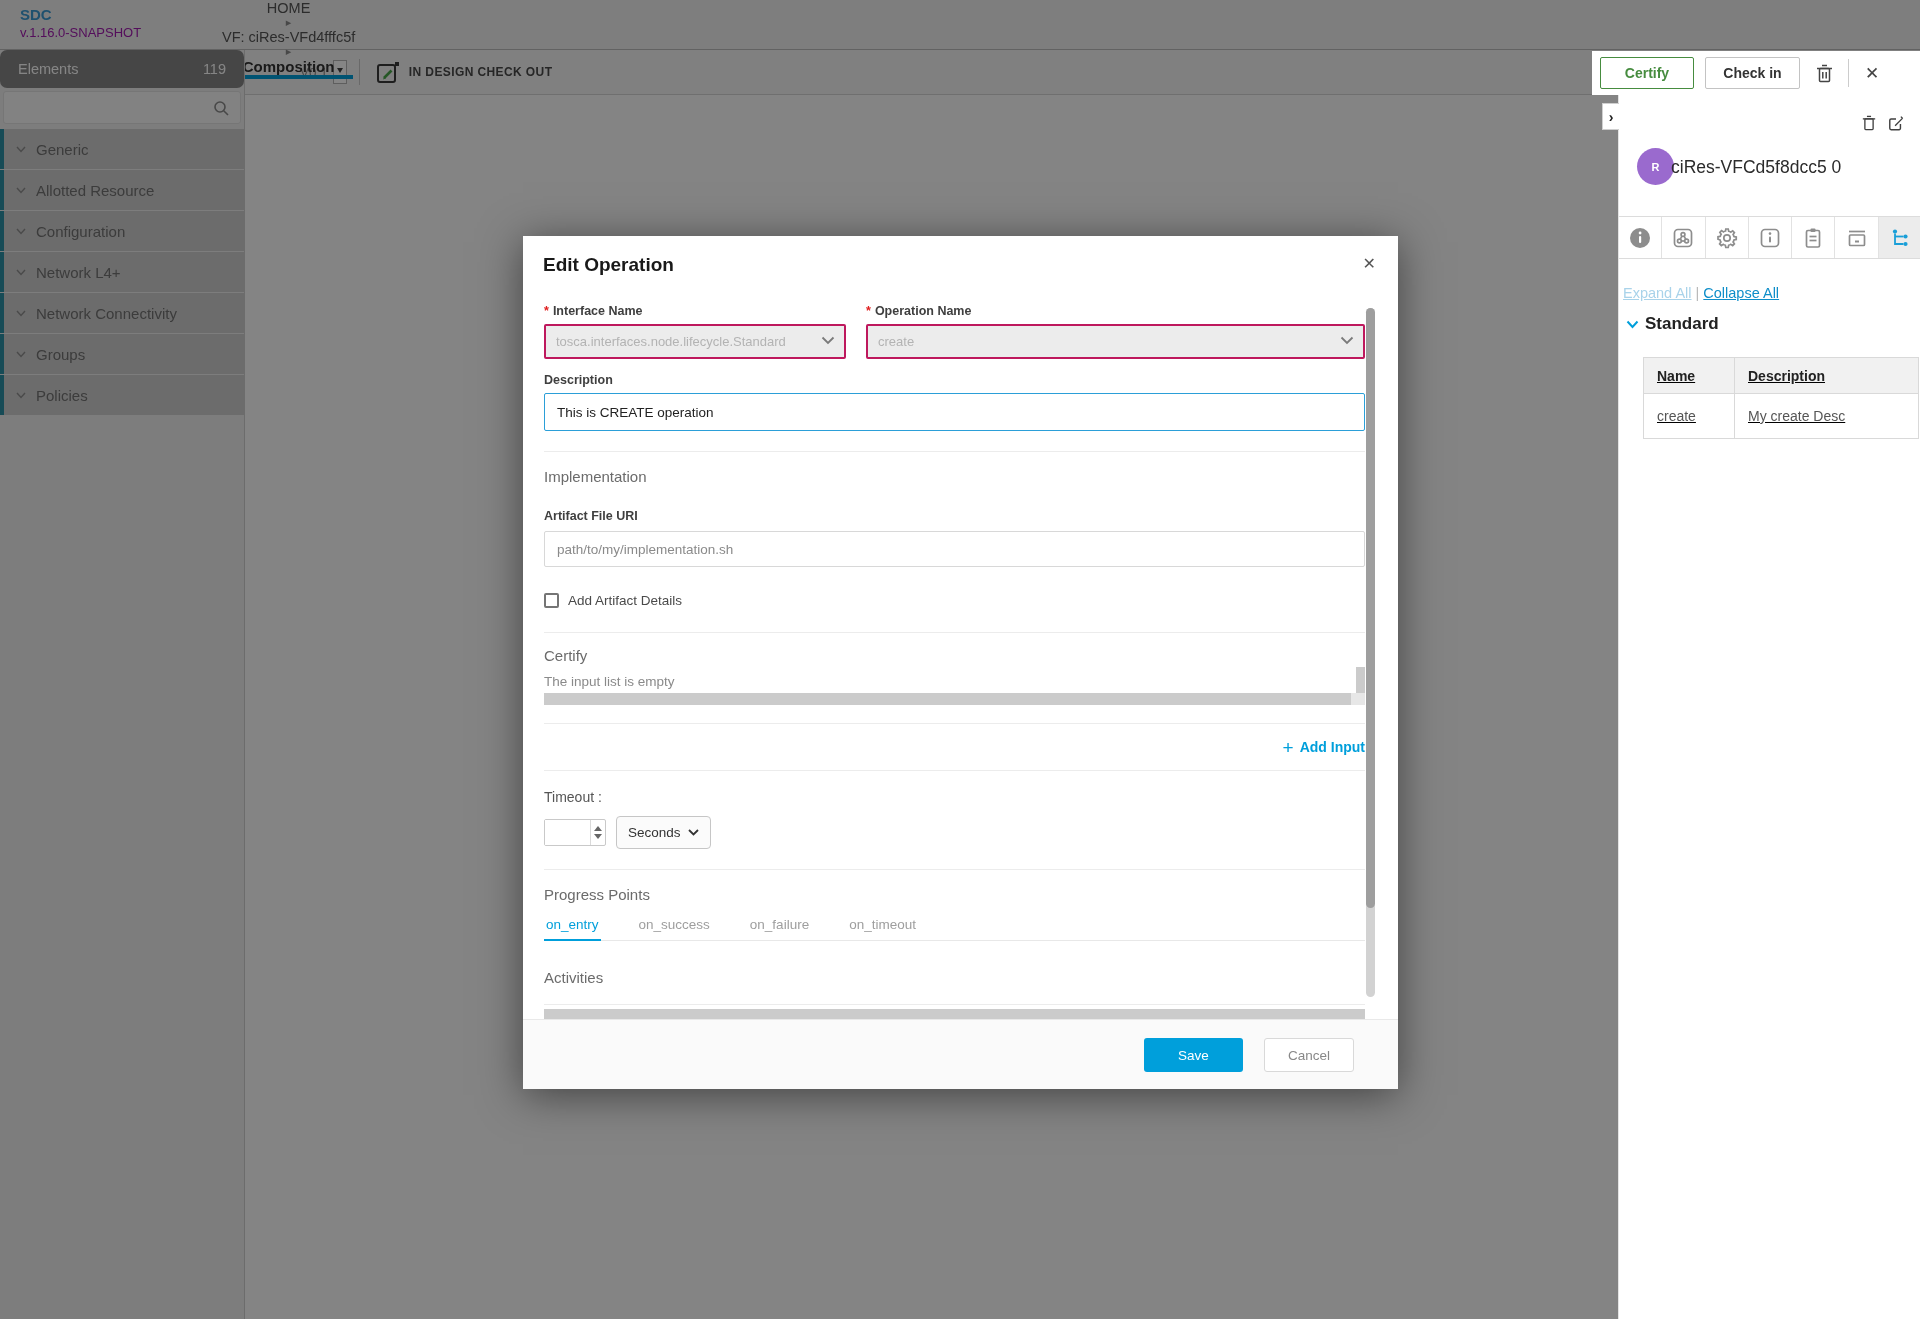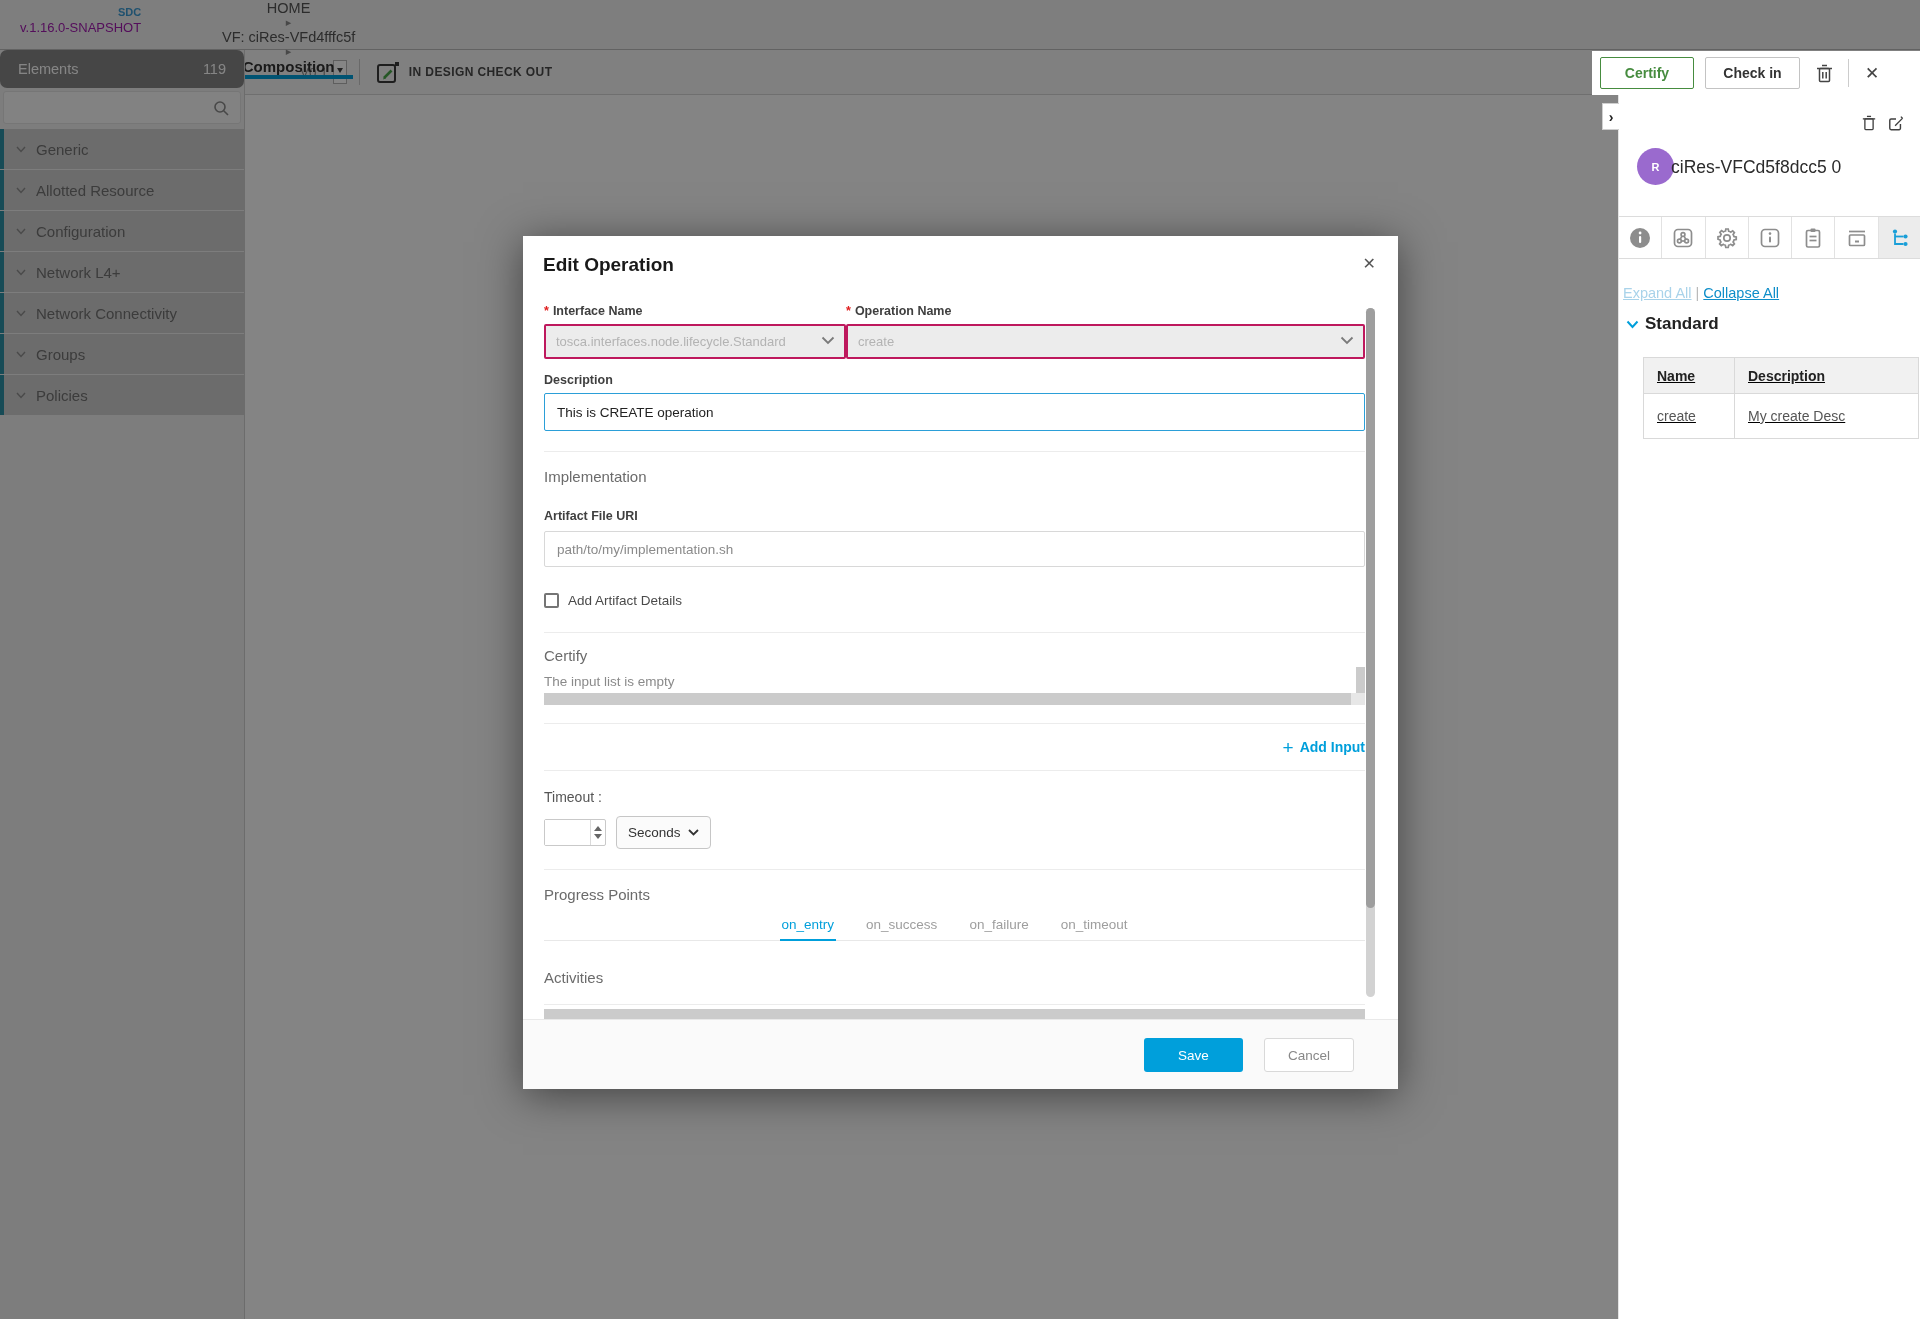--- a/index.html
+++ b/index.html
@@ -2,21 +2,21 @@
 <html><head>
 <meta charset="utf-8">
 <style>
   * { margin:0; padding:0; box-sizing:border-box; }
   html,body { width:1920px; height:1319px; font-family:"Liberation Sans","DejaVu Sans",sans-serif; background:#fff; }
   .screen { position:relative; width:1920px; height:1319px; overflow:hidden; background:#fdfdfd; }
 
   
   .app-header { position:absolute; left:0; top:0; width:1920px; height:50px; background:#f2f2f2; border-bottom:1px solid #bdbdbd; z-index:1; }
   .logo-block { position:absolute; left:20px; top:6px; line-height:1.25; }
-  .logo { font-size:11px; font-weight:700; color:#3d9bd4;text-align:right; }
+  .logo { font-size:15px; font-weight:700; color:#3d9bd4; }
   .logo-version { font-size:13px; color:#a21caf; }
   .breadcrumbs { position:absolute; left:210px; top:0; height:52px; display:flex; align-items:center;flex-direction:column; }
   .crumb { font-size:14.5px; color:#555; padding:0 12px; height:50px; display:flex; align-items:center; cursor:pointer; }
   .crumb-arrow { font-size:11px; color:#8b8b8b; padding:0 14px; }
   .crumb.active { font-size:15px; font-weight:700; color:#333; border-bottom:4px solid #009fdb; padding:0 19px; }
 
   
   .sidebar { position:absolute; left:0; top:50px; width:245px; height:1269px; background:#f0f0f0; border-right:1px solid #d0d0d0; z-index:1; }
   .elements-header { height:38px; background:#878787; color:#fff; display:flex; align-items:center; justify-content:space-between; padding:0 18px; font-size:14.5px;border-radius:7px; }
   .search-row { padding:3px; }
@@ -79,21 +79,21 @@
   .std-table th:first-child, .std-table td:first-child { width:91px; }
 
   
   .modal { position:absolute; left:523px; top:236px; width:875px; height:853px; background:#fff; z-index:10; box-shadow:0 6px 40px rgba(0,0,0,0.5); }
   .modal-header { position:absolute; left:0; top:0; right:0; height:50px; }
   .modal-title { position:absolute; left:20px; top:18px; font-size:19px; font-weight:600; color:#191919; }
   .modal-close { position:absolute; right:22px; top:18px; font-size:16px; color:#555; cursor:pointer; }
   .modal-content { position:absolute; left:0; top:50px; right:0; bottom:70px; padding:18px 33px 0 21px; overflow:hidden; }
   .vscroll { position:absolute; right:23px; top:72px; width:9px; height:689px; background:#d2d2d2; border-radius:5px; z-index:11; }
   .vscroll-thumb { position:absolute; left:0; top:0; width:9px; height:600px; background:#9e9e9e; border-radius:5px; }
-  .field-grid { display:grid; grid-template-columns:302px 1fr; column-gap:0; }
+  .field-grid { display:grid; grid-template-columns:302px 1fr; column-gap:20px; }
   .flabel { font-size:12.5px; font-weight:600; color:#3f3f3f; margin-bottom:6px; }
   .req { color:#e02020; margin-right:4px; }
   .select-dis { position:relative; height:35px; background:#ececec; border:2px solid #be185d; border-radius:2px; color:#b3b3b3; font-size:13px; display:flex; align-items:center; padding:0 30px 0 10px; cursor:default; }
   .select-dis .chev { position:absolute; right:9px; top:10px; color:#7a7a7a; }
   .desc-label { margin-top:14px; }
   .input-desc { width:100%; height:38px; border:1px solid #2b9fd8; border-radius:2px; font-size:13.5px; color:#222; padding:0 12px; outline:none; }
   .divider { height:1px; background:#ececec; }
   .m1 { margin-top:20px; } .m2 { margin-top:16px; }
   .sect-head { font-size:15px; color:#6b6b6b; }
   .art-label { margin-top:24px; }
@@ -112,21 +112,21 @@
   .addinput-text { font-size:14px; font-weight:600; }
   .timeout-label { font-size:14px; color:#555; margin-top:18px; }
   .timeout-row { margin-top:10px; display:flex; align-items:center; height:34px; }
   .spin-wrap { position:relative; width:62px; height:27px; border:1px solid #c9c9c9; border-radius:2px; background:#fff; }
   .spin-wrap input { width:44px; height:100%; border:none; outline:none; padding:0 6px; font-size:13px; }
   .spin-arrows { position:absolute; right:0; top:0; width:15px; height:100%; border-left:1px solid #dadada; display:flex; flex-direction:column; align-items:center; justify-content:center; gap:3px; cursor:pointer; }
   .tri-up { width:0; height:0; border-left:4px solid transparent; border-right:4px solid transparent; border-bottom:5px solid #666; }
   .tri-dn { width:0; height:0; border-left:4px solid transparent; border-right:4px solid transparent; border-top:5px solid #666; }
   .seconds-btn { margin-left:10px; height:33px; background:#fbfbfb; border:1px solid #c6c6c6; border-radius:4px; display:flex; align-items:center; padding:0 11px; font-size:13.5px; color:#333; cursor:pointer; }
   .seconds-btn .chev { margin-left:7px; display:flex; color:#333; }
-  .tabs-row { margin-top:14px; border-bottom:1px solid #e8e8e8; display:flex; gap:28px;justify-content:center; }
+  .tabs-row { margin-top:14px; border-bottom:1px solid #e8e8e8; display:flex; gap:36px; }
   .ptab { font-size:13.5px; color:#9e9e9e; padding:0 2px 7px 2px; cursor:pointer; }
   .ptab.active { color:#009fdb; border-bottom:2px solid #009fdb; margin-bottom:-1px; }
   .act-head { margin-top:28px; }
   .modal-footer { position:absolute; left:0; bottom:0; right:0; height:70px; background:#fafafa; border-top:1px solid #e9e9e9; }
   .btn-save { position:absolute; right:155px; top:18px; width:99px; height:34px; background:#009fdb; border:none; border-radius:3px; color:#fff; font-size:13.5px; cursor:pointer; }
   .btn-cancel { position:absolute; right:44px; top:18px; width:90px; height:34px; background:#fff; border:1px solid #d9d9d9; border-radius:3px; color:#888; font-size:13.5px; cursor:pointer; }
 
   svg { display:block; }
 </style>
 </head>

